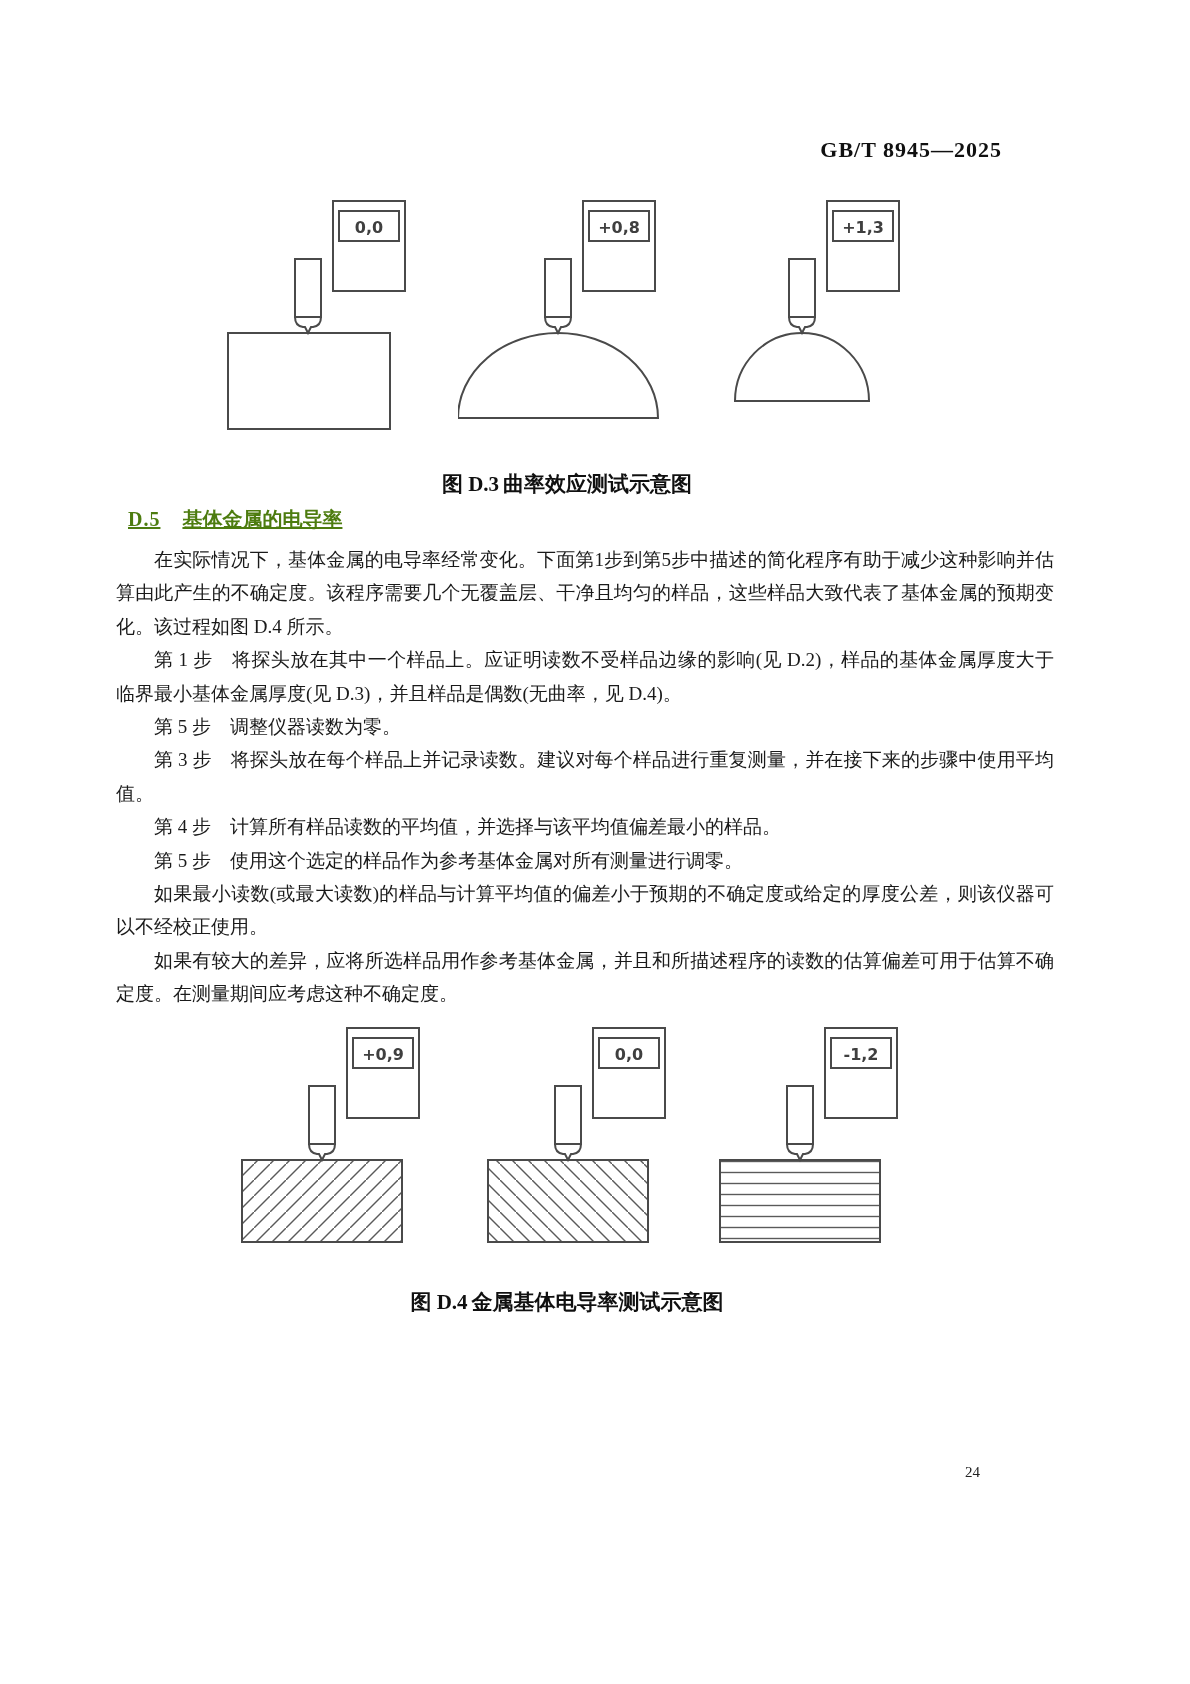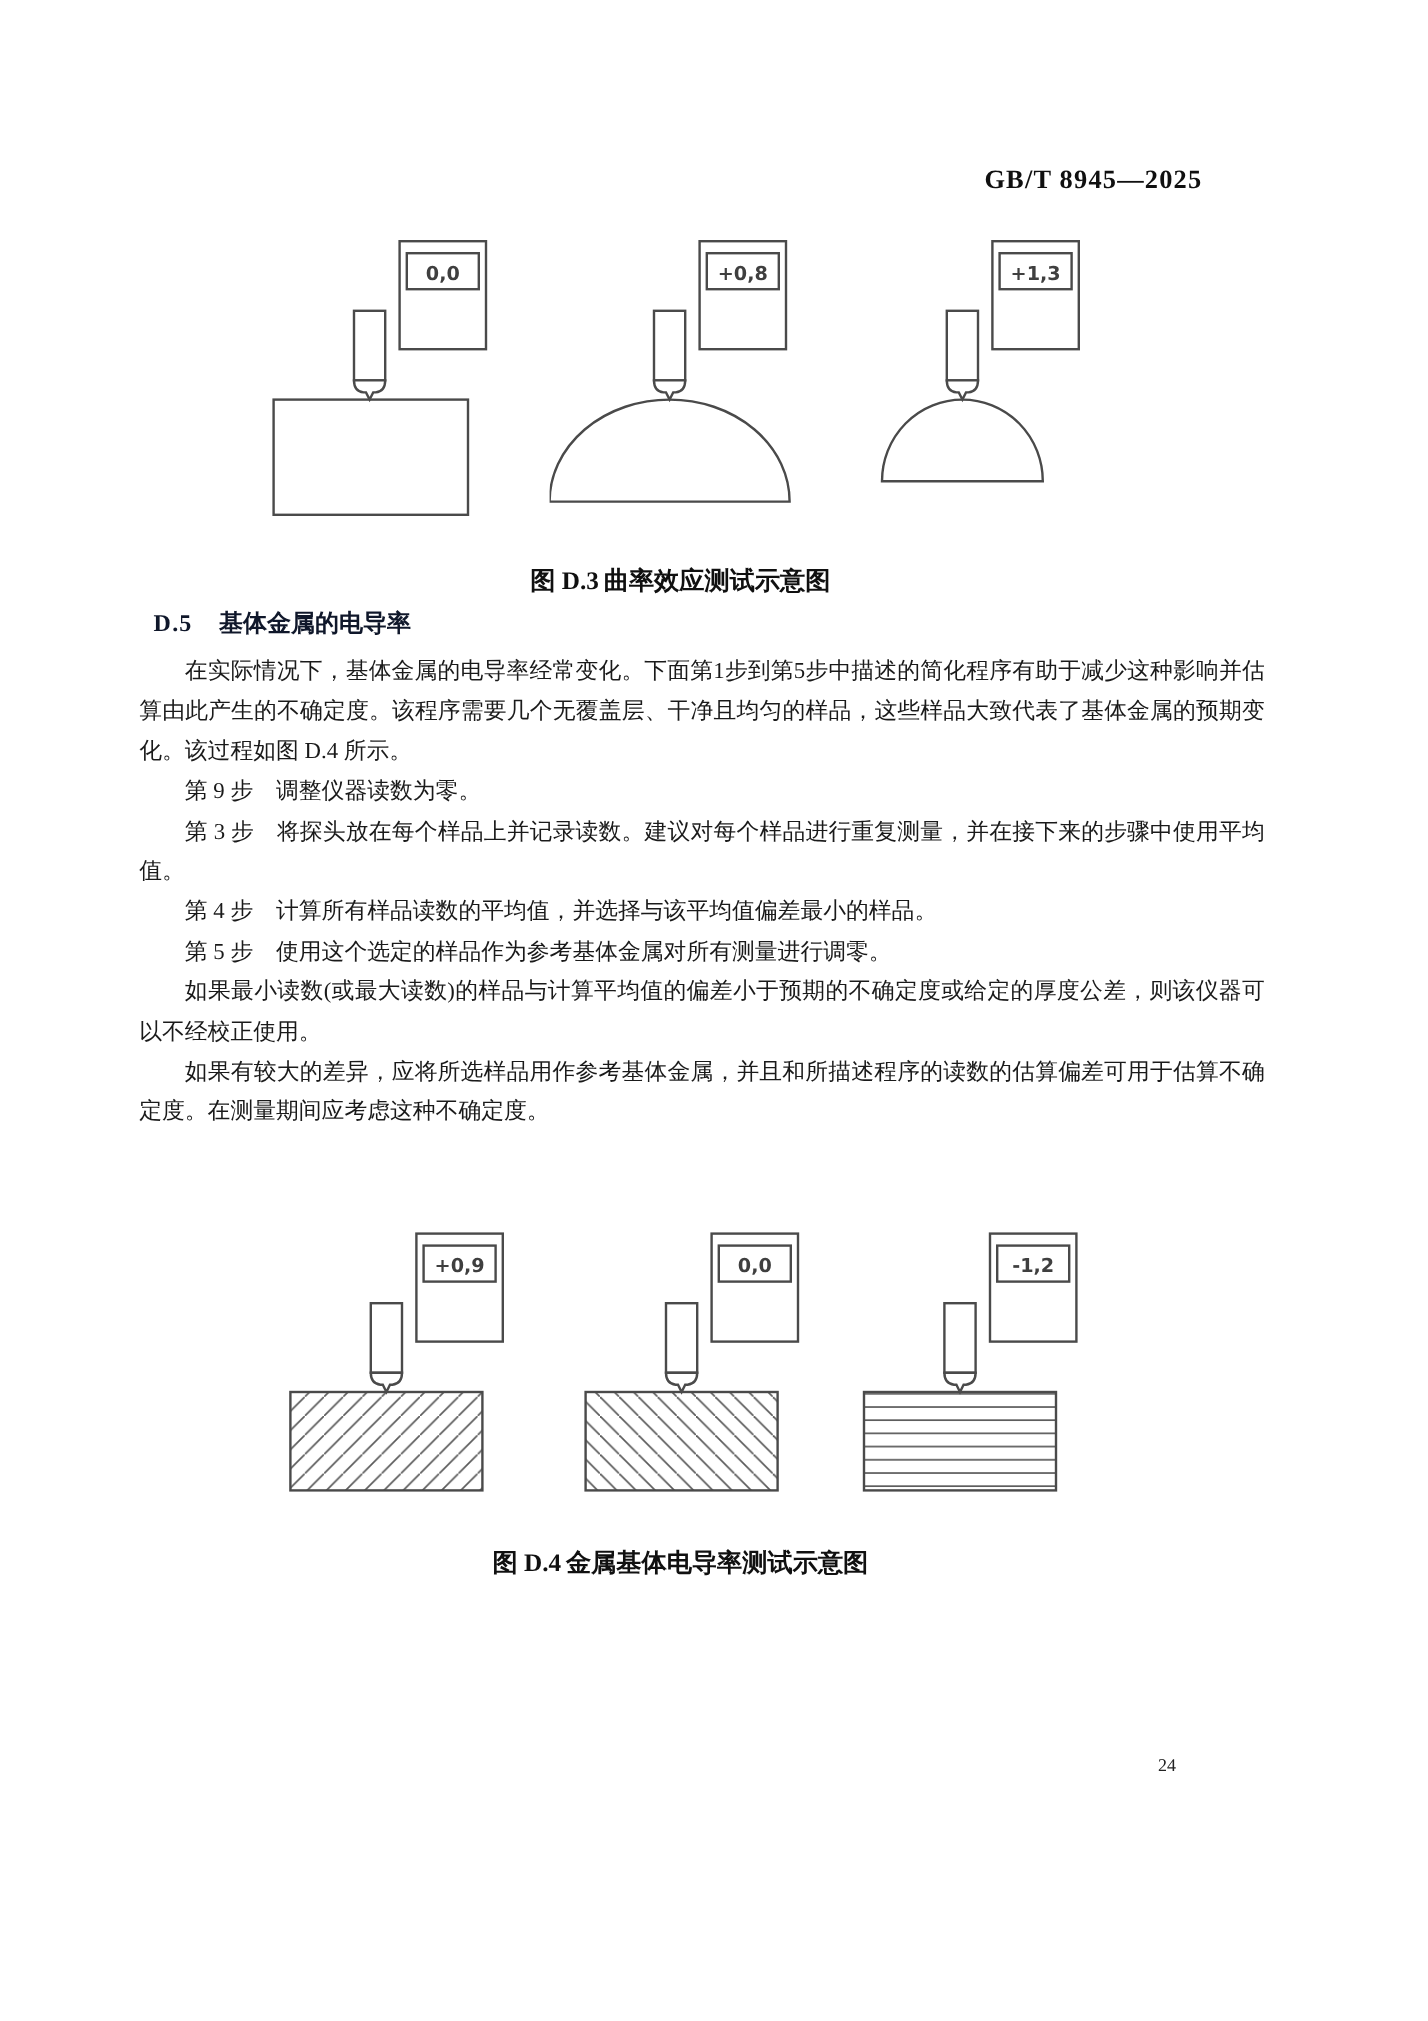--- a/index.html
+++ b/index.html
@@ -30,21 +30,21 @@
   .caption {
     position: absolute; left: 0; width: 1134px;
     text-align: center; font-size: 21px; font-weight: bold; color: #101010;
   }
   .caption-d3 { top: 470px; }
   .caption-d4 { top: 1288px; }
   .caption .cap-label { margin-right: 4px; }
 
   .section-heading {
     position: absolute; left: 128px; top: 506px;
-    font-size: 20px; font-weight: bold; color: #0f172a;
+    font-size: 20px; font-weight: bold; color: #4d7c0f; text-decoration: underline;
   }
   .section-heading .sec-num { margin-right: 22px; letter-spacing: 1px; }
 
   .bodytext {
     position: absolute; left: 116px; top: 543px; width: 938px;
     font-size: 19px; line-height: 33.4px;
     text-align: justify;
   }
   .bodytext p { text-indent: 2em; }
 
@@ -104,21 +104,22 @@
   <div class="caption caption-d3">
     <span class="cap-label">图 D.3</span><span>曲率效应测试示意图</span>
   </div>
 
   <div class="section-heading">
     <span class="sec-num">D.5</span><span>基体金属的电导率</span>
   </div>
 
   <div class="bodytext">
     <p>在实际情况下，基体金属的电导率经常变化。下面第1步到第5步中描述的简化程序有助于减少这种影响并估算由此产生的不确定度。该程序需要几个无覆盖层、干净且均匀的样品，这些样品大致代表了基体金属的预期变化。该过程如图 D.4 所示。</p>
-    <p>第 9 步　调整仪器读数为零。</p>
+    <p>第 1 步　将探头放在其中一个样品上。应证明读数不受样品边缘的影响(见 D.2)，样品的基体金属厚度大于临界最小基体金属厚度(见 D.3)，并且样品是偶数(无曲率，见 D.4)。</p>
+    <p>第 5 步　调整仪器读数为零。</p>
     <p>第 3 步　将探头放在每个样品上并记录读数。建议对每个样品进行重复测量，并在接下来的步骤中使用平均值。</p>
     <p>第 4 步　计算所有样品读数的平均值，并选择与该平均值偏差最小的样品。</p>
     <p>第 5 步　使用这个选定的样品作为参考基体金属对所有测量进行调零。</p>
     <p>如果最小读数(或最大读数)的样品与计算平均值的偏差小于预期的不确定度或给定的厚度公差，则该仪器可以不经校正使用。</p>
     <p>如果有较大的差异，应将所选样品用作参考基体金属，并且和所描述程序的读数的估算偏差可用于估算不确定度。在测量期间应考虑这种不确定度。</p>
   </div>
 
   <svg class="diagram" style="left:222px; top:1020px;" width="230" height="244" viewBox="0 0 230 244">
     <rect class="hatched" x="20" y="140" width="160" height="82" fill="url(#hatch-fwd)"></rect>
     <rect class="shape" x="87" y="66" width="26" height="58"></rect>

